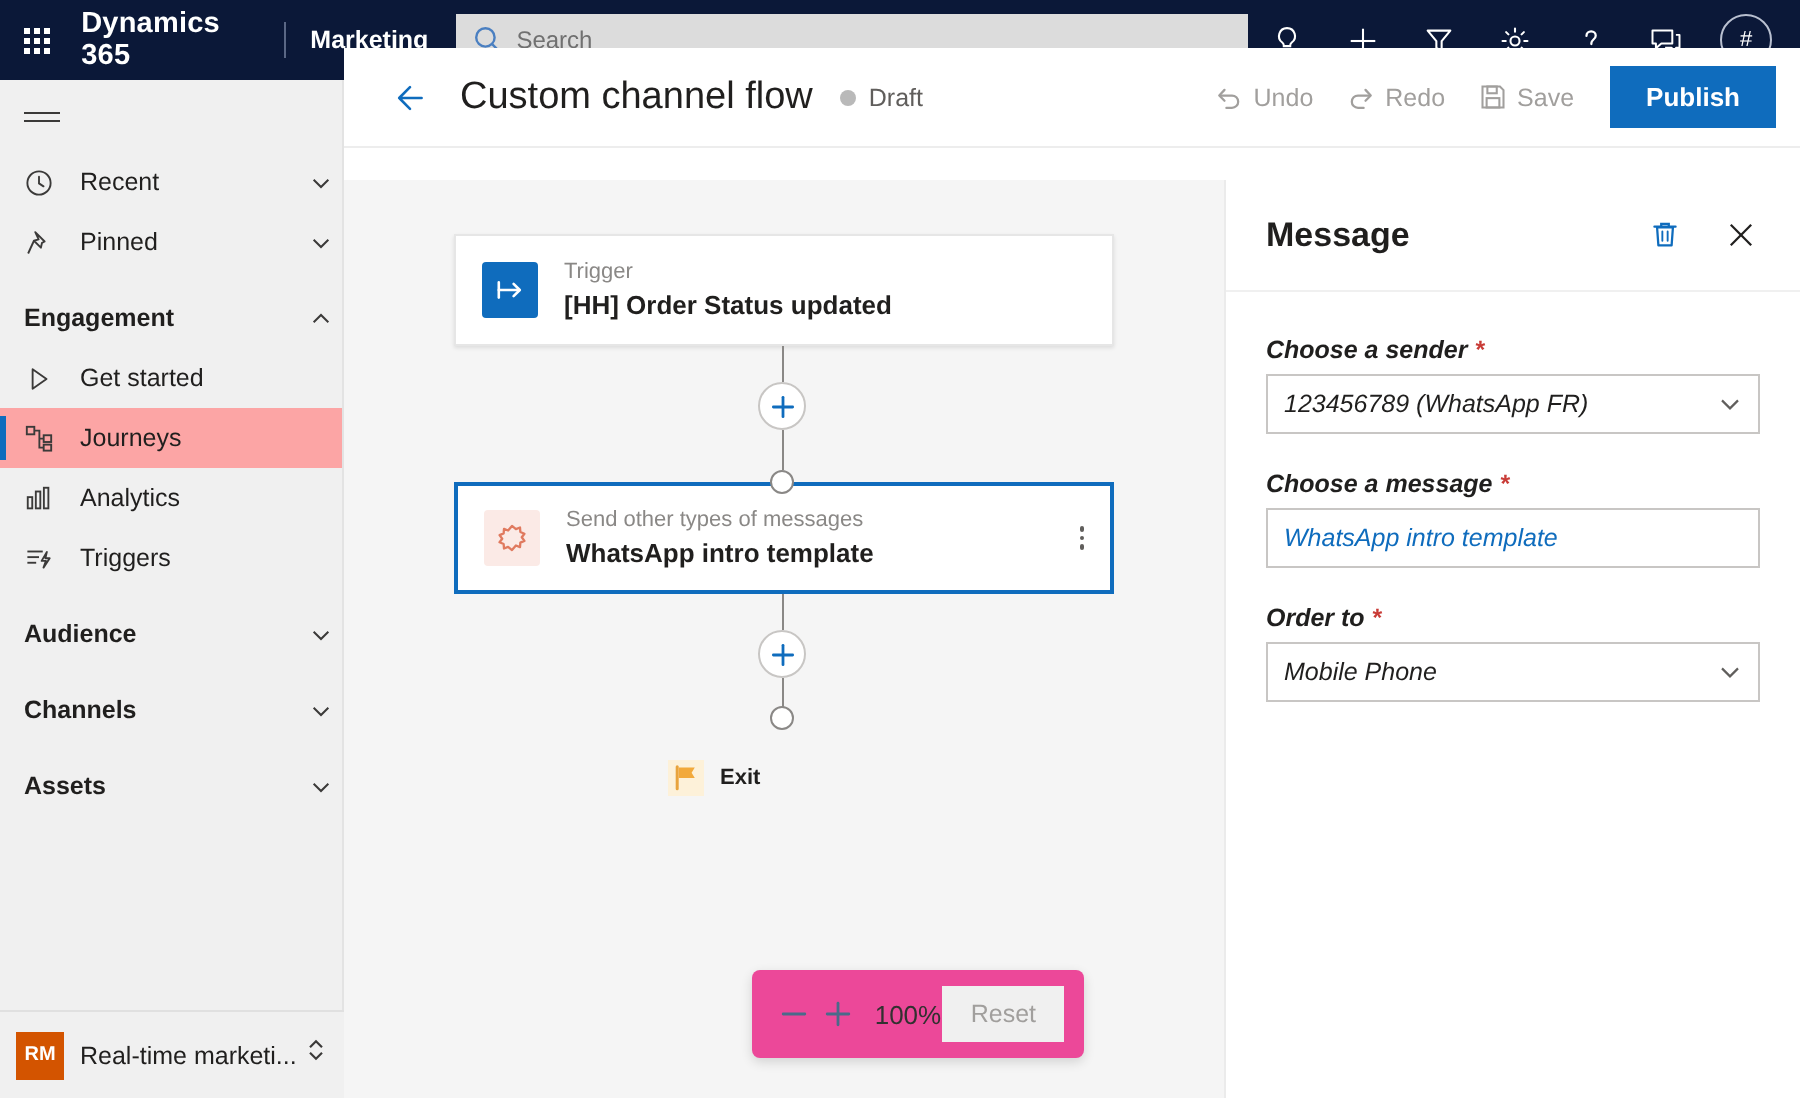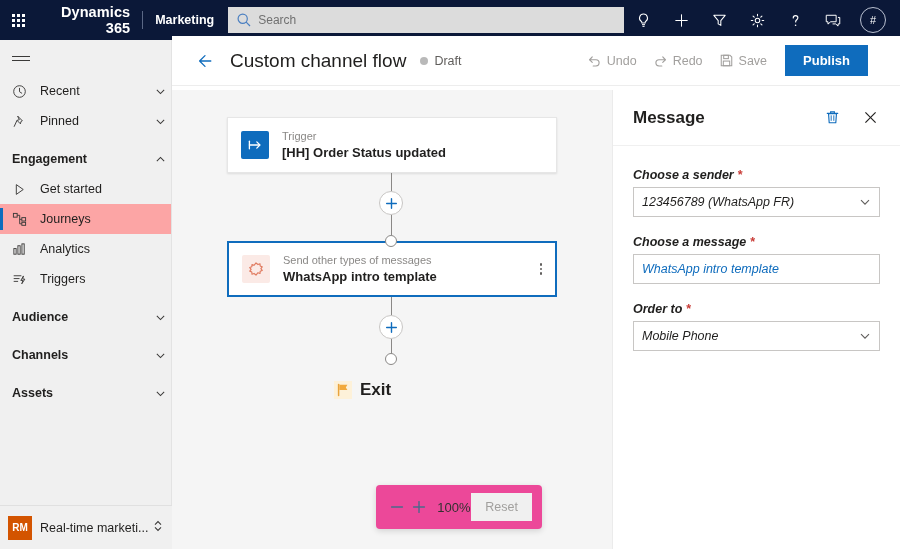--- a/index.html
+++ b/index.html
@@ -24,21 +24,21 @@
     display: flex; align-items: center; justify-content: center;
     cursor: pointer;
   }
   .waffle-grid {
     display: grid; grid-template-columns: repeat(3, 3px);
     grid-template-rows: repeat(3, 3px); gap: 2px;
   }
   .waffle-grid i { display: block; width: 3px; height: 3px; background: #ffffff; }
   .brand {
     font-size: 14.5px; font-weight: bold; color: #ffffff;
-    padding-left: 4px; letter-spacing: .1px; text-align: right;
+    padding-left: 4px; letter-spacing: .1px;
   }
   .brand-sep {
     width: 1px; height: 18px; background: #5a6785; margin: 0 12px;
   }
   .app-name { font-size: 12.5px; color: #ffffff; font-weight: 600; }
   .searchbox {
     margin-left: 14px;
     width: 431px; height: 26px;
     background: #dcdcdc;
     display: flex; align-items: center;
@@ -110,42 +110,42 @@
     display: flex; align-items: center; justify-content: center;
     flex: 0 0 auto;
   }
   .rm-text {
     font-size: 12.5px; color: #201f1e; padding-left: 8px;
     flex: 1 1 auto; white-space: nowrap; overflow: hidden;
   }
 
   
   .cmdbar {
-    position: absolute; top: 36px; left: 172px;
+    position: absolute; top: 24px; left: 172px;
     width: 728px; height: 50px;
     background: #ffffff;
     border-bottom: 1px solid #ededed;
     display: flex; align-items: center;
   }
   .back-btn {
     width: 34px; height: 34px; margin-left: 16px;
     display: flex; align-items: center; justify-content: center;
     cursor: pointer;
   }
   .page-title {
     font-size: 19px; color: #201f1e; margin-left: 8px; font-weight: normal;
   }
   .status-wrap { display: flex; align-items: center; margin-left: 14px; }
   .status-dot {
     width: 8px; height: 8px; border-radius: 50%; background: #b9b9b9;
     margin-right: 6px;
   }
   .status-text { font-size: 12.5px; color: #605e5c; }
   .cmd-right {
-    margin-left: auto; display: flex; align-items: center; padding-right: 32px;
+    margin-left: auto; display: flex; align-items: center; padding-right: 12px;
   }
   .cmd-action {
     display: flex; align-items: center; height: 32px;
     padding: 0 8px; color: #a19f9d; font-size: 12.5px; cursor: default;
   }
   .cmd-action .ca-ico { margin-right: 5px; display: flex; align-items: center; }
   .publish-btn {
     margin-left: 10px;
     background: #0f6cbd; color: #ffffff;
     font-size: 13px; font-weight: bold;
@@ -207,21 +207,21 @@
   .dot-node {
     position: absolute; left: 213px;
     width: 12px; height: 12px; border-radius: 50%;
     background: #ffffff; border: 1px solid #8a8886; z-index: 3;
   }
   .exit-row {
     position: absolute; left: 162px; top: 290px;
     display: flex; align-items: center; gap: 8px;
   }
   .exit-flag { width: 18px; height: 18px; flex: 0 0 auto; }
-  .exit-label { font-size: 17px; color: #201f1e; font-weight: bold; }
+  .exit-label { font-size: 11px; color: #201f1e; font-weight: bold; }
 
   .zoombar {
     position: absolute; left: 204px; top: 395px;
     width: 166px; height: 44px;
     background: #ec4899;
     border-radius: 4px;
     box-shadow: 0 2px 6px rgba(0,0,0,.14);
     display: flex; align-items: center; padding: 0 10px;
   }
   .zbtn {

